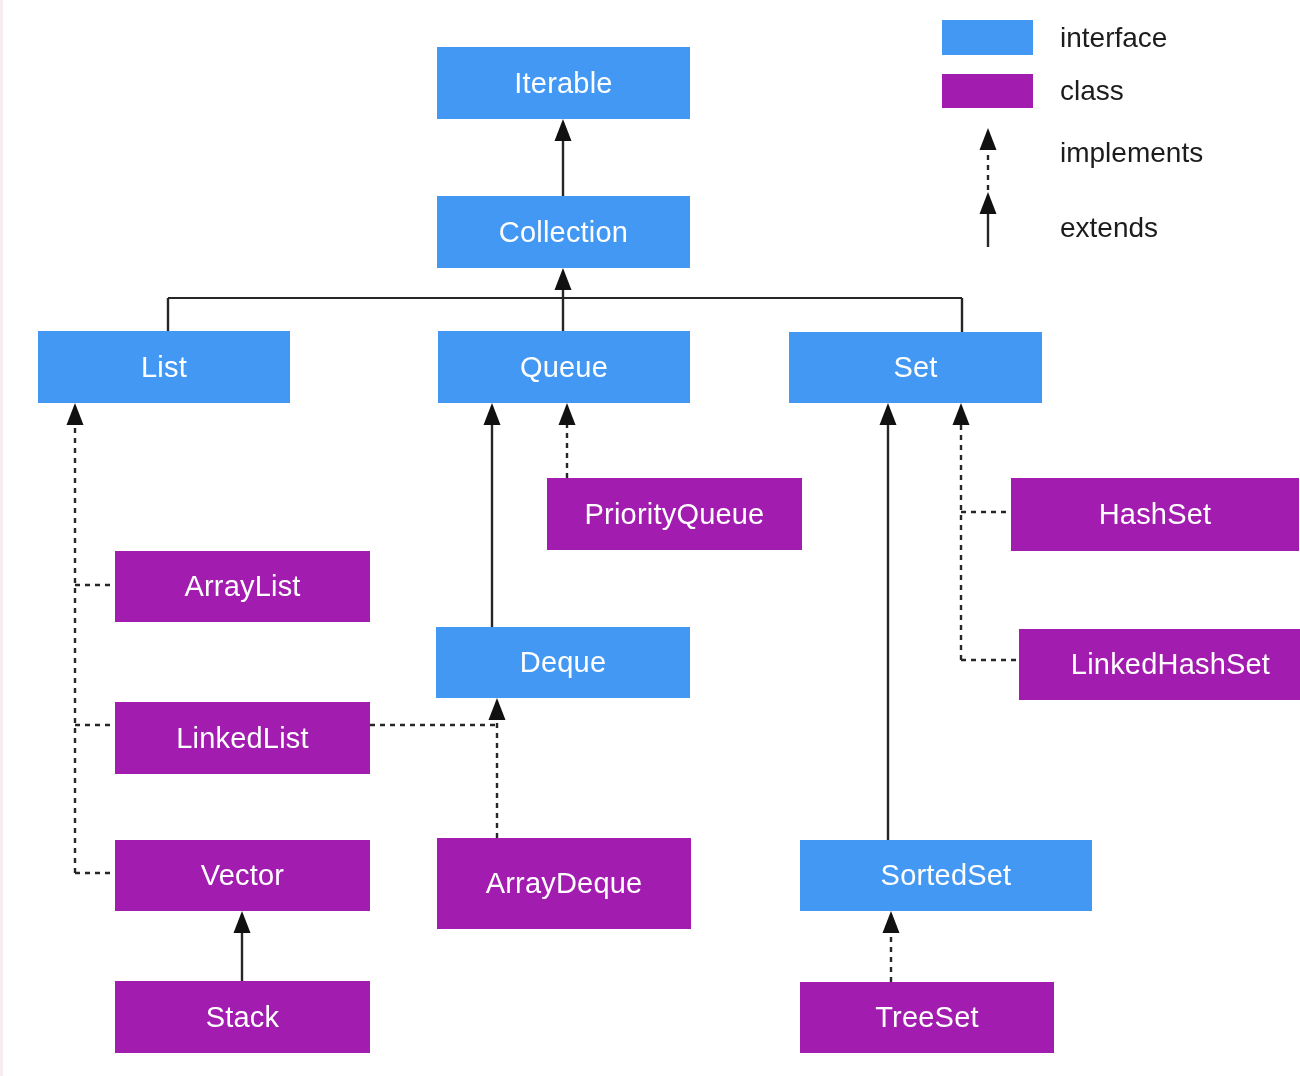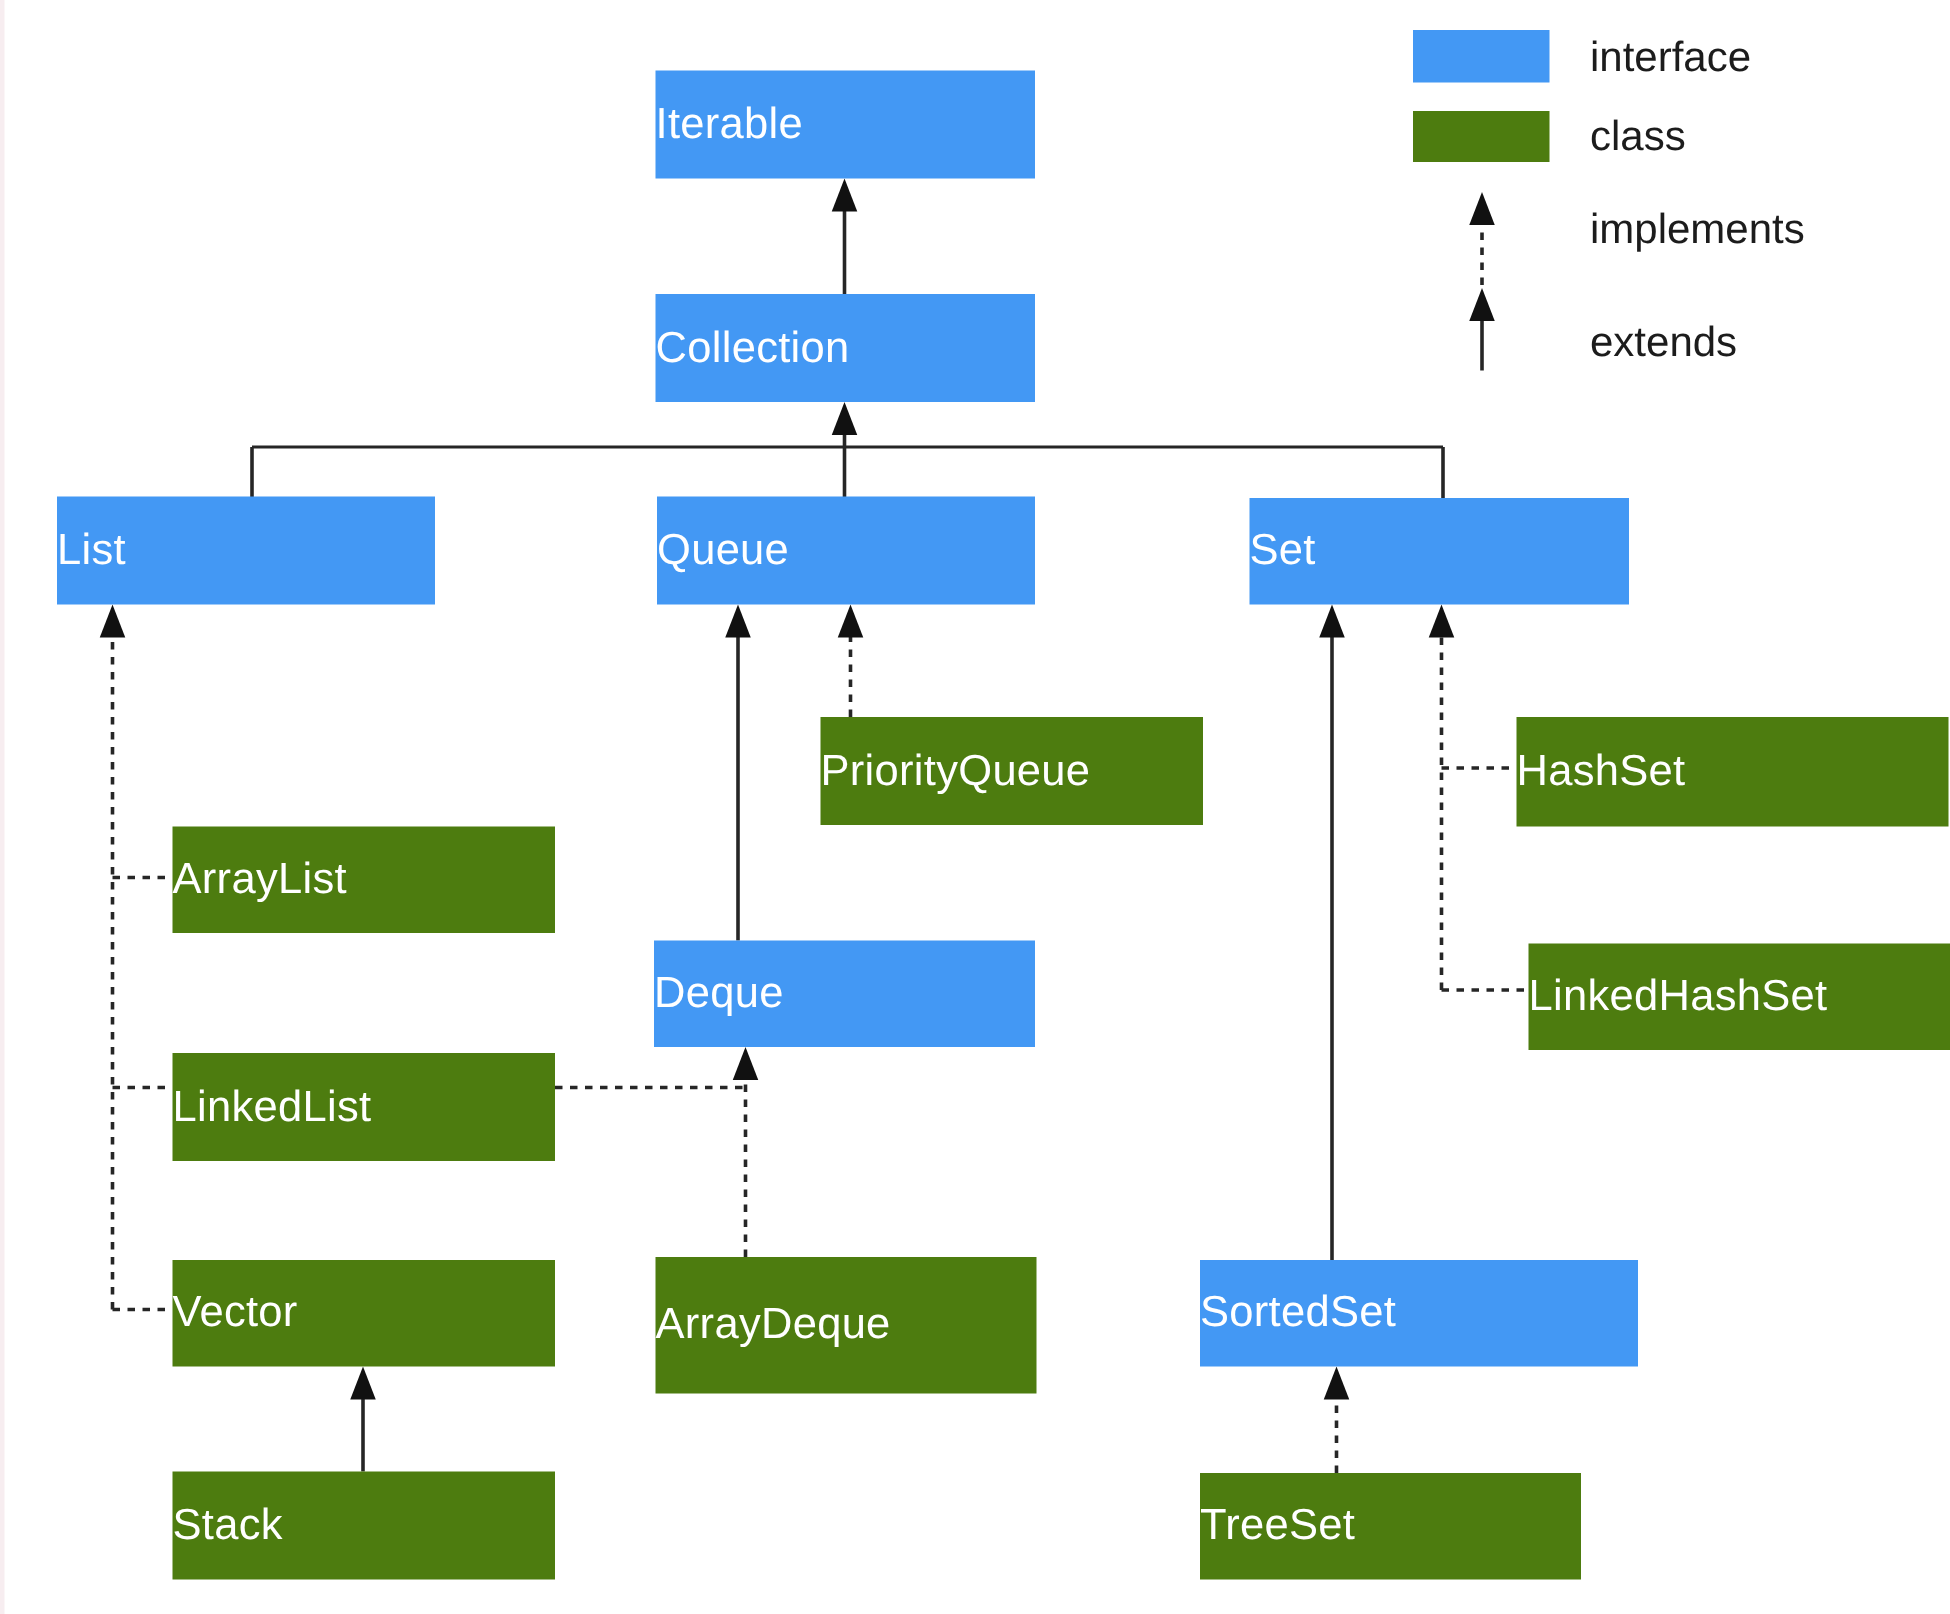--- a/index.html
+++ b/index.html
@@ -3,25 +3,25 @@
 <meta charset="utf-8">
 <style>
   html,body { margin:0; padding:0; background:#ffffff; }
   #canvas {
     position:relative; width:1300px; height:1076px; background:#ffffff;
     font-family:"Liberation Sans","DejaVu Sans",sans-serif; overflow:hidden;
   }
   .edge-strip { position:absolute; left:0; top:0; width:3px; height:1076px; background:#f7edf0; }
   svg.edges { position:absolute; left:0; top:0; }
   .node {
-    position:absolute; display:flex; align-items:center; 
+    position:absolute; display:flex; align-items:center; justify-content:center;
     color:#ffffff; font-size:29px; letter-spacing:0.2px;
   }
   .kind-interface { background:#4398f4; }
-  .kind-class     { background:#4d7c0f; }
+  .kind-class     { background:#a21caf; }
   .swatch { position:absolute; }
   .legend-label {
     position:absolute; display:flex; align-items:center;
     color:#1c1c1c; font-size:28px;
   }
   line, polygon { shape-rendering:auto; }
 </style>
 </head>
 <body>
 
@@ -106,21 +106,21 @@
   </div>
   <div class="node kind-interface" style="left:437px;top:196px;width:253px;height:72px">
     <span>Collection</span>
   </div>
   <div class="node kind-interface" style="left:38px;top:331px;width:252px;height:72px">
     <span>List</span>
   </div>
   <div class="node kind-interface" style="left:438px;top:331px;width:252px;height:72px">
     <span>Queue</span>
   </div>
-  <div class="node kind-interface" style="left:833px;top:332px;width:253px;height:71px">
+  <div class="node kind-interface" style="left:789px;top:332px;width:253px;height:71px">
     <span>Set</span>
   </div>
   <div class="node kind-class" style="left:547px;top:478px;width:255px;height:72px">
     <span>PriorityQueue</span>
   </div>
   <div class="node kind-class" style="left:1011px;top:478px;width:288px;height:73px">
     <span>HashSet</span>
   </div>
   <div class="node kind-class" style="left:115px;top:551px;width:255px;height:71px">
     <span>ArrayList</span>

